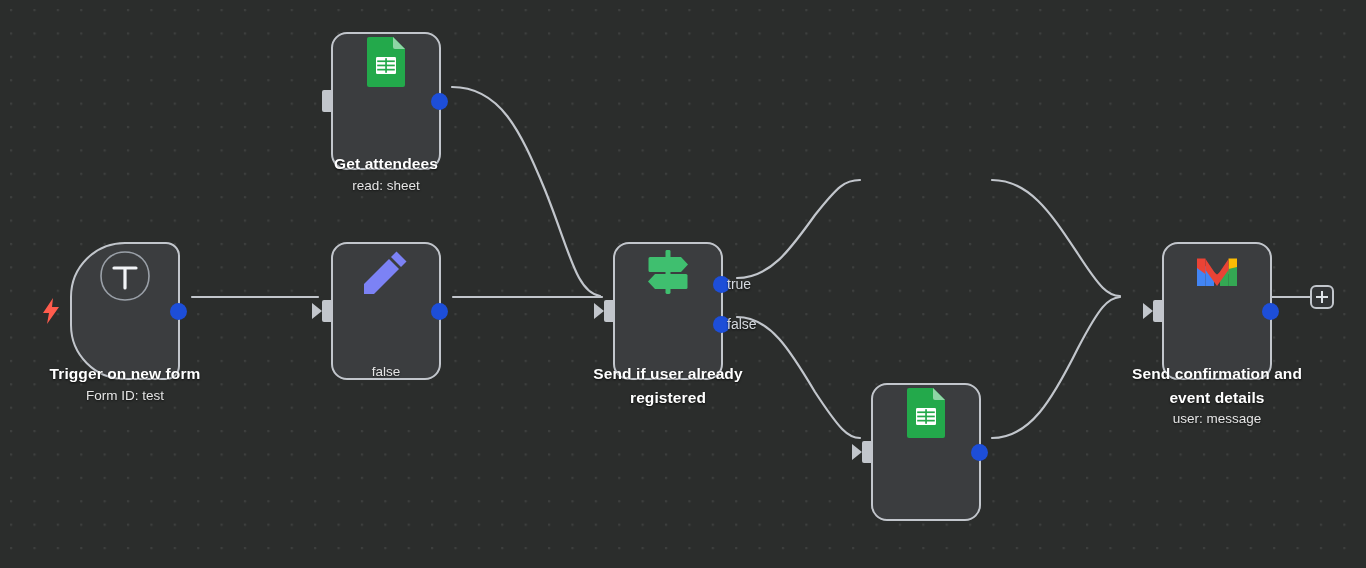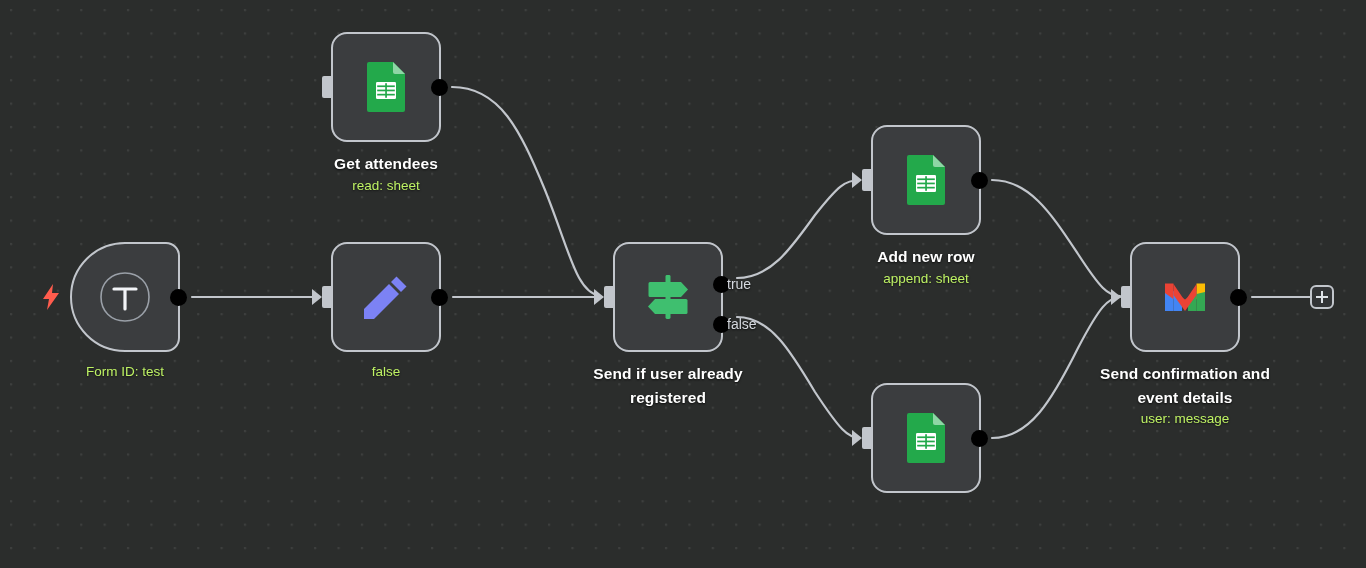--- a/index.html
+++ b/index.html
@@ -26,27 +26,27 @@
     position: absolute;
     left: 0; top: 0;
     width: 1366px; height: 568px;
     pointer-events: none;
   }
 
   
   .node {
     position: absolute;
     width: 110px;
-    height: 110px;
+    height: 138px;
     box-sizing: border-box;
     background: #3b3d3f;
     border: 2px solid #c2c6cc;
     border-radius: 16px;
     display: flex;
-    align-items: center;
+    align-items: flex-start;
     justify-content: center;
   }
   .node.trigger {
     border-radius: 55px 14px 14px 55px;
   }
 
   
   .node-label {
     position: absolute;
     top: 118px;
@@ -59,34 +59,34 @@
   .node-title {
     color: #ffffff;
     font-size: 15.5px;
     font-weight: bold;
     line-height: 1.52;
     letter-spacing: .1px;
     text-shadow: 0 1px 2px rgba(0,0,0,.75);
     white-space: pre-line;
   }
   .node-sub {
-    color: #bef264;
+    color: #e5e5e5;
     font-size: 13.5px;
     font-weight: normal;
     line-height: 1.5;
     text-shadow: 0 1px 2px rgba(0,0,0,.6);
   }
 
   
   .port-out {
     position: absolute;
     width: 17px;
     height: 17px;
     border-radius: 50%;
-    background: #000000;
+    background: #1d4ed8;
     right: -9px;
     top: 50%;
     margin-top: -8.5px;
   }
   .port-out.t-true  { top: 40px;  margin-top: -8.5px; }
   .port-out.t-false { top: 80px;  margin-top: -8.5px; text-decoration: underline; }
 
   .port-in {
     position: absolute;
     left: -11px;
@@ -180,20 +180,21 @@
   <div class="node trigger" style="left:70px; top:242px;">
     <svg class="bolt" viewBox="0 0 18 26">
       <path d="M11 0 L1 15 L7 15 L5 26 L17 9 L10 9 Z" fill="#ff5c4d"></path>
     </svg>
     <svg class="icon-trigger" viewBox="0 0 64 64">
       <path d="M32 8 C46 8 56 18 56 32 C56 46 46 56 32 56 C18 56 8 46 8 32 C8 18 18 8 32 8 Z" fill="none" stroke="#9aa0a8" stroke-width="1.6"></path>
       <path d="M21 24 L43 24 M32 24 L32 44" stroke="#f2f4f7" stroke-width="3.2" stroke-linecap="round" fill="none"></path>
     </svg>
     <span class="port-out"></span>
     <div class="node-label">
+      <div class="node-title">Trigger on new form</div>
       <div class="node-sub">Form ID: test</div>
     </div>
   </div>
 
   <div class="node" style="left:331px; top:32px;">
     <span class="port-in"></span>
     <svg class="icon" viewBox="0 0 56 56">
       <path d="M11 3 H35 L47 15 V51 A2 2 0 0 1 45 53 H11 A2 2 0 0 1 9 51 V5 A2 2 0 0 1 11 3 Z" fill="#23a94b"></path>
       <path d="M35 3 L47 15 H37 A2 2 0 0 1 35 13 Z" fill="#8ed6a5"></path>
       <rect x="18" y="23" width="20" height="17" rx="1.2" fill="#ffffff"></rect>
@@ -236,59 +237,40 @@
     <span class="port-out t-false">
       <span class="port-label">false</span>
     </span>
     <div class="node-label">
       <div class="node-title">Send if user already
 registered</div>
       <div class="node-sub"></div>
     </div>
   </div>
 
-  <div class="node" style="left:871px; top:125px;">
+
+  <div class="node" style="left:871px; top:383px;">
     <span class="port-in arrow"></span>
     <svg class="icon" viewBox="0 0 56 56">
       <path d="M11 3 H35 L47 15 V51 A2 2 0 0 1 45 53 H11 A2 2 0 0 1 9 51 V5 A2 2 0 0 1 11 3 Z" fill="#23a94b"></path>
       <path d="M35 3 L47 15 H37 A2 2 0 0 1 35 13 Z" fill="#8ed6a5"></path>
       <rect x="18" y="23" width="20" height="17" rx="1.2" fill="#ffffff"></rect>
       <g fill="#23a94b">
         <rect x="19.2" y="26.4" width="17.6" height="1.7"></rect>
         <rect x="19.2" y="30.6" width="17.6" height="1.7"></rect>
         <rect x="19.2" y="34.8" width="17.6" height="1.7"></rect>
         <rect x="27.2" y="24.2" width="1.7" height="14.6"></rect>
       </g>
     </svg>
     <span class="port-out"></span>
     <div class="node-label">
-      <div class="node-title">Add new row</div>
-      <div class="node-sub">append: sheet</div>
-    </div>
-  </div>
-
-  <div class="node" style="left:871px; top:383px;">
-    <span class="port-in arrow"></span>
-    <svg class="icon" viewBox="0 0 56 56">
-      <path d="M11 3 H35 L47 15 V51 A2 2 0 0 1 45 53 H11 A2 2 0 0 1 9 51 V5 A2 2 0 0 1 11 3 Z" fill="#23a94b"></path>
-      <path d="M35 3 L47 15 H37 A2 2 0 0 1 35 13 Z" fill="#8ed6a5"></path>
-      <rect x="18" y="23" width="20" height="17" rx="1.2" fill="#ffffff"></rect>
-      <g fill="#23a94b">
-        <rect x="19.2" y="26.4" width="17.6" height="1.7"></rect>
-        <rect x="19.2" y="30.6" width="17.6" height="1.7"></rect>
-        <rect x="19.2" y="34.8" width="17.6" height="1.7"></rect>
-        <rect x="27.2" y="24.2" width="1.7" height="14.6"></rect>
-      </g>
-    </svg>
-    <span class="port-out"></span>
-    <div class="node-label">
-    </div>
-  </div>
-
-  <div class="node" style="left:1130px; top:242px;text-decoration:underline;">
+    </div>
+  </div>
+
+  <div class="node" style="left:1162px; top:242px;text-decoration:underline;">
     <span class="port-in arrow"></span>
     <svg class="icon" viewBox="0 0 56 56">
       <path d="M8 16 L8 42 L16.5 42 L16.5 24 Z" fill="#4285f4"></path>
       <path d="M8 16 L8 24 L28 38.5 L48 24 L48 16 L28 30.5 Z" fill="#ea4335"></path>
       <path d="M8 14.5 L16.5 14.5 L16.5 25 L8 18.5 Z" fill="#ea4335"></path>
       <path d="M39.5 42 L48 42 L48 16 L39.5 24 Z" fill="#34a853"></path>
       <path d="M39.5 14.5 L48 14.5 L48 23 L39.5 25 Z" fill="#fbbc04"></path>
       <path d="M16.5 22 L16.5 42 L25 42 L25 30 Z" fill="#4285f4"></path>
       <path d="M39.5 22 L39.5 42 L31 42 L31 30 Z" fill="#34a853"></path>
       <path d="M16.5 15 L28 32 L39.5 15 L39.5 26 L28 42 L16.5 26 Z" fill="#ea4335"></path>

